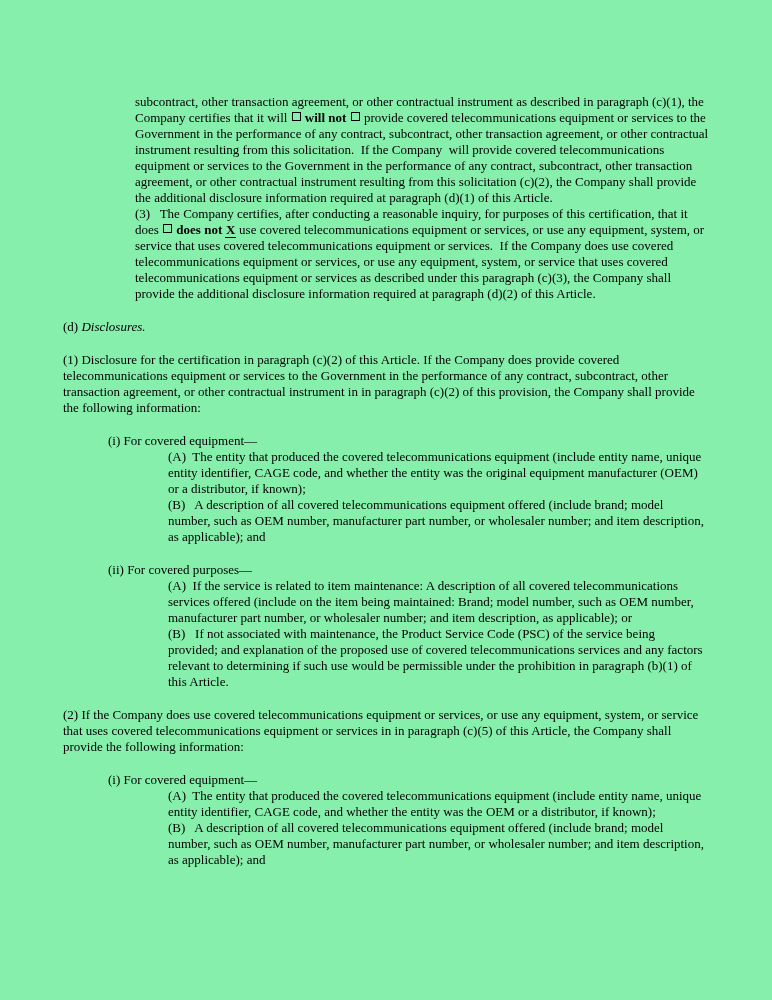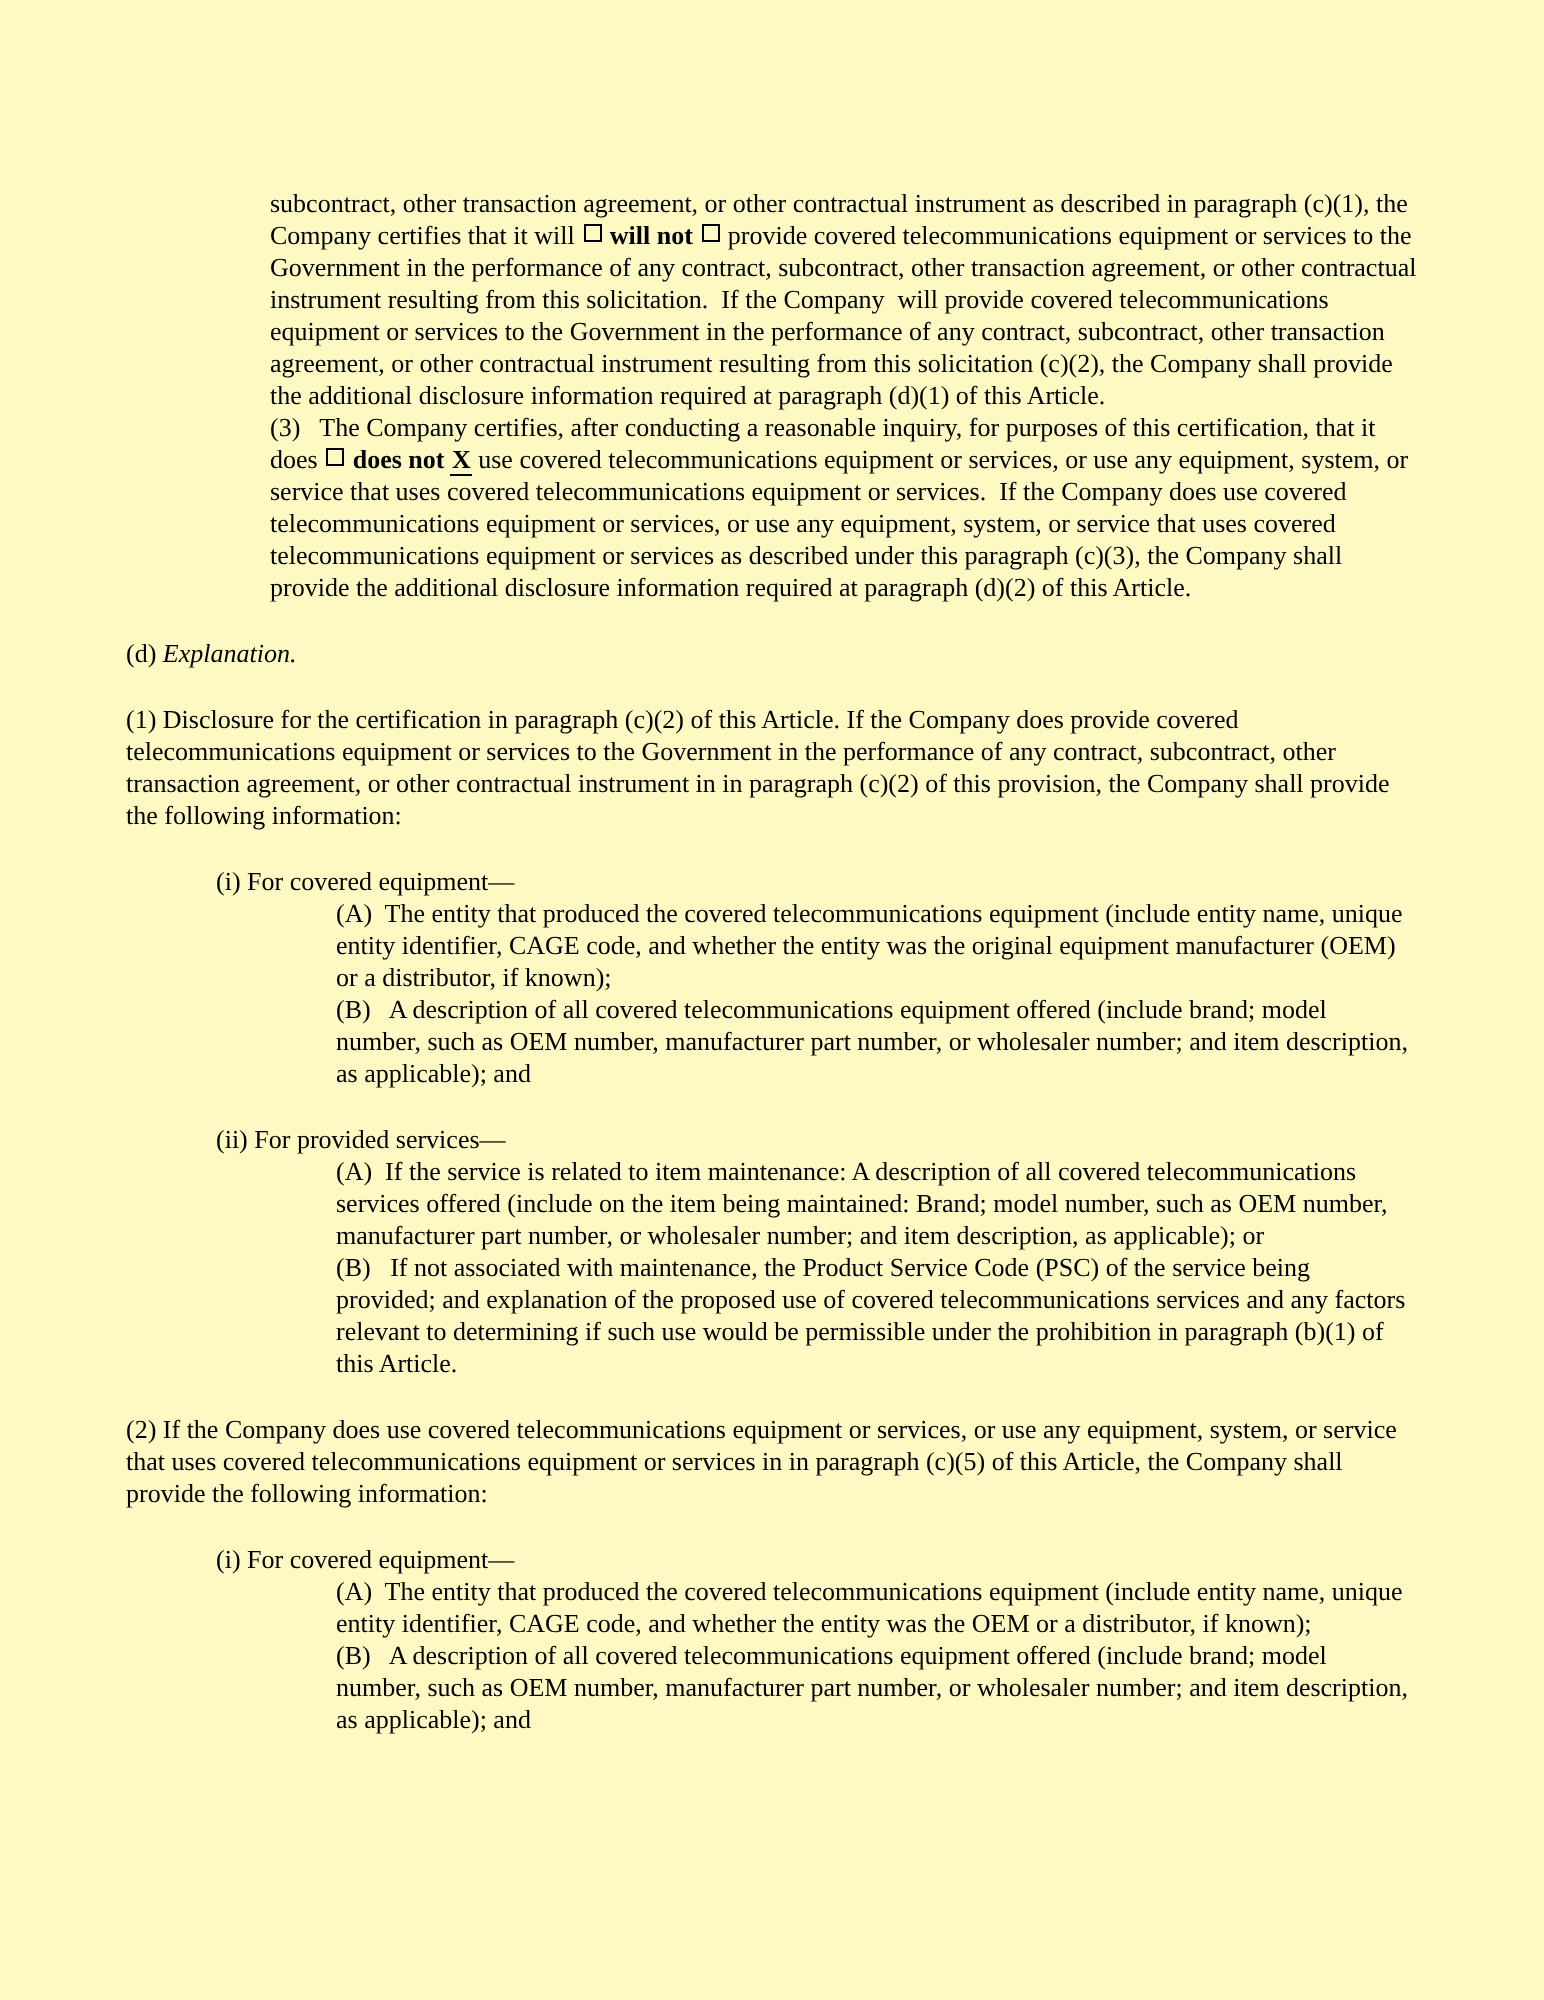--- a/index.html
+++ b/index.html
@@ -14,21 +14,21 @@
   }
   .page {
     box-sizing: border-box;
     width: 772px;
     height: 1000px;
     padding: 94px 58px 0 63px;
     font-family: "Liberation Serif", "DejaVu Serif", serif;
     font-size: 13px;
     line-height: 16px;
     color: #000000;
-    background: #fef9c3;
+    background: #86efac;
   }
   .para {
     margin: 0;
     white-space: pre-wrap;
     text-align: left;
   }
   .gap { margin-top: 17px; }
   .ind-body   { margin-left: 72px;  width: 577px; }  
   .ind-flush  { margin-left: 0;     width: 645px; }  
   .ind-roman  { margin-left: 45px;  width: 612px; }  
@@ -48,25 +48,25 @@
     border-bottom: 1.3px solid #000000;
     padding: 0 0.5px;
   }
 </style>
 </head>
 <body>
 
 <div class="page">
     <p class="para ind-body"><span>subcontract, other transaction agreement, or other contractual instrument as described in paragraph (c)(1), the Company certifies that it will </span><span class="cb"></span><span> </span><span class="bold">will not</span><span> </span><span class="cb"></span><span> provide covered telecommunications equipment or services to the Government in the performance of any contract, subcontract, other transaction agreement, or other contractual instrument resulting from this solicitation.  If the Company  will provide covered telecommunications equipment or services to the Government in the performance of any contract, subcontract, other transaction agreement, or other contractual instrument resulting from this solicitation (c)(2), the Company shall provide the additional disclosure information required at paragraph (d)(1) of this Article.</span></p>
     <p class="para ind-body"><span>(3)   The Company certifies, after conducting a reasonable inquiry, for purposes of this certification, that it does </span><span class="cb"></span><span> </span><span class="bold">does not</span><span> </span><span class="cbx">X</span><span> use covered telecommunications equipment or services, or use any equipment, system, or service that uses covered telecommunications equipment or services.  If the Company does use covered telecommunications equipment or services, or use any equipment, system, or service that uses covered telecommunications equipment or services as described under this paragraph (c)(3), the Company shall provide the additional disclosure information required at paragraph (d)(2) of this Article.</span></p>
-    <p class="para ind-flush gap"><span>(d) </span><span class="italic">Explanation.</span></p>
+    <p class="para ind-flush gap"><span>(d) </span><span class="italic">Disclosures.</span></p>
     <p class="para ind-flush gap"><span>(1) Disclosure for the certification in paragraph (c)(2) of this Article. If the Company does provide covered telecommunications equipment or services to the Government in the performance of any contract, subcontract, other transaction agreement, or other contractual instrument in in paragraph (c)(2) of this provision, the Company shall provide the following information:</span></p>
     <p class="para ind-roman gap"><span>(i) For covered equipment—</span></p>
     <p class="para ind-letter"><span>(A)  The entity that produced the covered telecommunications equipment (include entity name, unique entity identifier, CAGE code, and whether the entity was the original equipment manufacturer (OEM) or a distributor, if known);</span></p>
     <p class="para ind-letter"><span>(B)   A description of all covered telecommunications equipment offered (include brand; model number, such as OEM number, manufacturer part number, or wholesaler number; and item description, as applicable); and</span></p>
-    <p class="para ind-roman gap"><span>(ii) For provided services—</span></p>
+    <p class="para ind-roman gap"><span>(ii) For covered purposes—</span></p>
     <p class="para ind-letter"><span>(A)  If the service is related to item maintenance: A description of all covered telecommunications services offered (include on the item being maintained: Brand; model number, such as OEM number, manufacturer part number, or wholesaler number; and item description, as applicable); or</span></p>
     <p class="para ind-letter"><span>(B)   If not associated with maintenance, the Product Service Code (PSC) of the service being provided; and explanation of the proposed use of covered telecommunications services and any factors relevant to determining if such use would be permissible under the prohibition in paragraph (b)(1) of this Article.</span></p>
     <p class="para ind-flush gap"><span>(2) If the Company does use covered telecommunications equipment or services, or use any equipment, system, or service that uses covered telecommunications equipment or services in in paragraph (c)(5) of this Article, the Company shall provide the following information:</span></p>
     <p class="para ind-roman gap"><span>(i) For covered equipment—</span></p>
     <p class="para ind-letter"><span>(A)  The entity that produced the covered telecommunications equipment (include entity name, unique entity identifier, CAGE code, and whether the entity was the OEM or a distributor, if known);</span></p>
     <p class="para ind-letter"><span>(B)   A description of all covered telecommunications equipment offered (include brand; model number, such as OEM number, manufacturer part number, or wholesaler number; and item description, as applicable); and</span></p>
   </div>
 
 </body></html>

